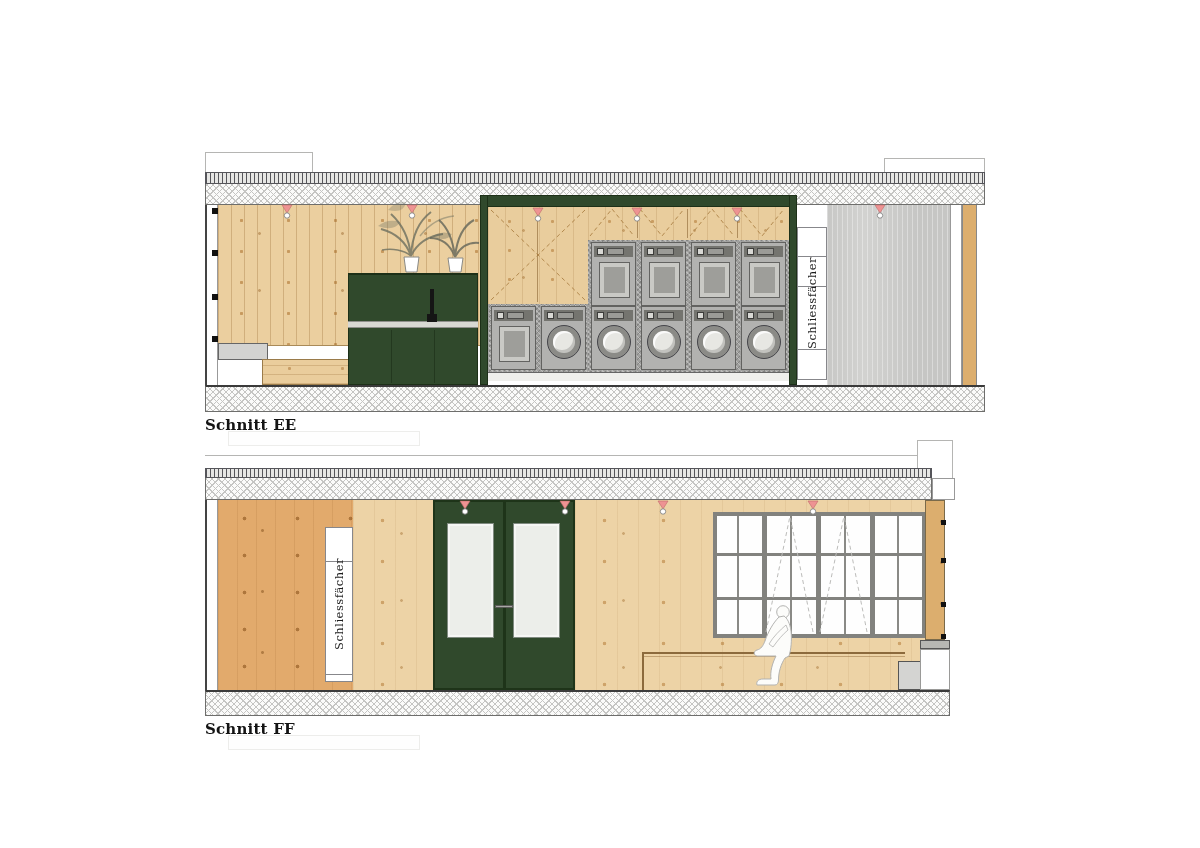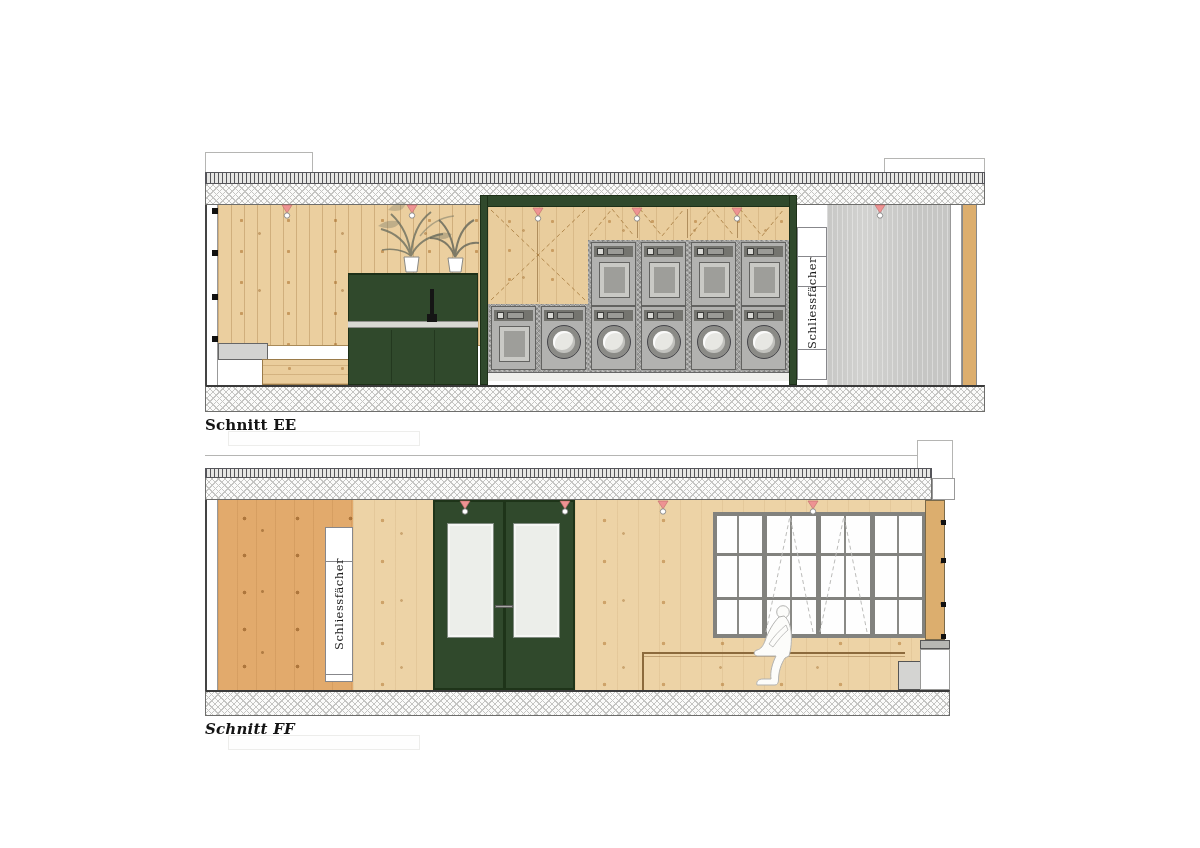--- a/index.html
+++ b/index.html
@@ -252,21 +252,21 @@
     <div class="t woodP" style="left:925px;top:60px;width:20px;height:140px;border:1px solid #7a6a4a;"></div>
     <div class="mark" style="left:941px;top:80px;"></div>
     <div class="mark" style="left:941px;top:118px;"></div>
     <div class="mark" style="left:941px;top:162px;"></div>
     <div class="mark" style="left:941px;top:194px;"></div>
     <div class="t" style="left:920px;top:200px;width:30px;height:9px;background:#b7b7b3;border:1px solid #555;"></div>
     <div class="t" style="left:920px;top:209px;width:30px;height:41px;background:#fff;border:1px solid #9a9a98;"></div>
 
     <div class="t hatch" style="left:205px;top:250px;width:745px;height:26px;border-top:2px solid #3a3a3a;"></div>
 
-    <div class="stitle" style="left:205px;top:280px;font-style:italic;">Schnitt FF</div>
+    <div class="stitle" style="left:205px;top:280px;">Schnitt FF</div>
     <div class="t titlebox" style="left:228px;top:295px;width:192px;height:15px;"></div>
   </div>
 
   <svg class="overlay" width="1200" height="848" viewBox="0 0 1200 848">
 
     <g stroke="#a87c3f" stroke-width="1" stroke-dasharray="4 3" fill="none" opacity=".85">
       <path d="M491 210 L585 300"></path>
         <path d="M585 210 L491 300"></path>
       <path d="M590 236 L612 209 L634 236"></path>
       <path d="M640 209 L662 236 L684 209"></path>

